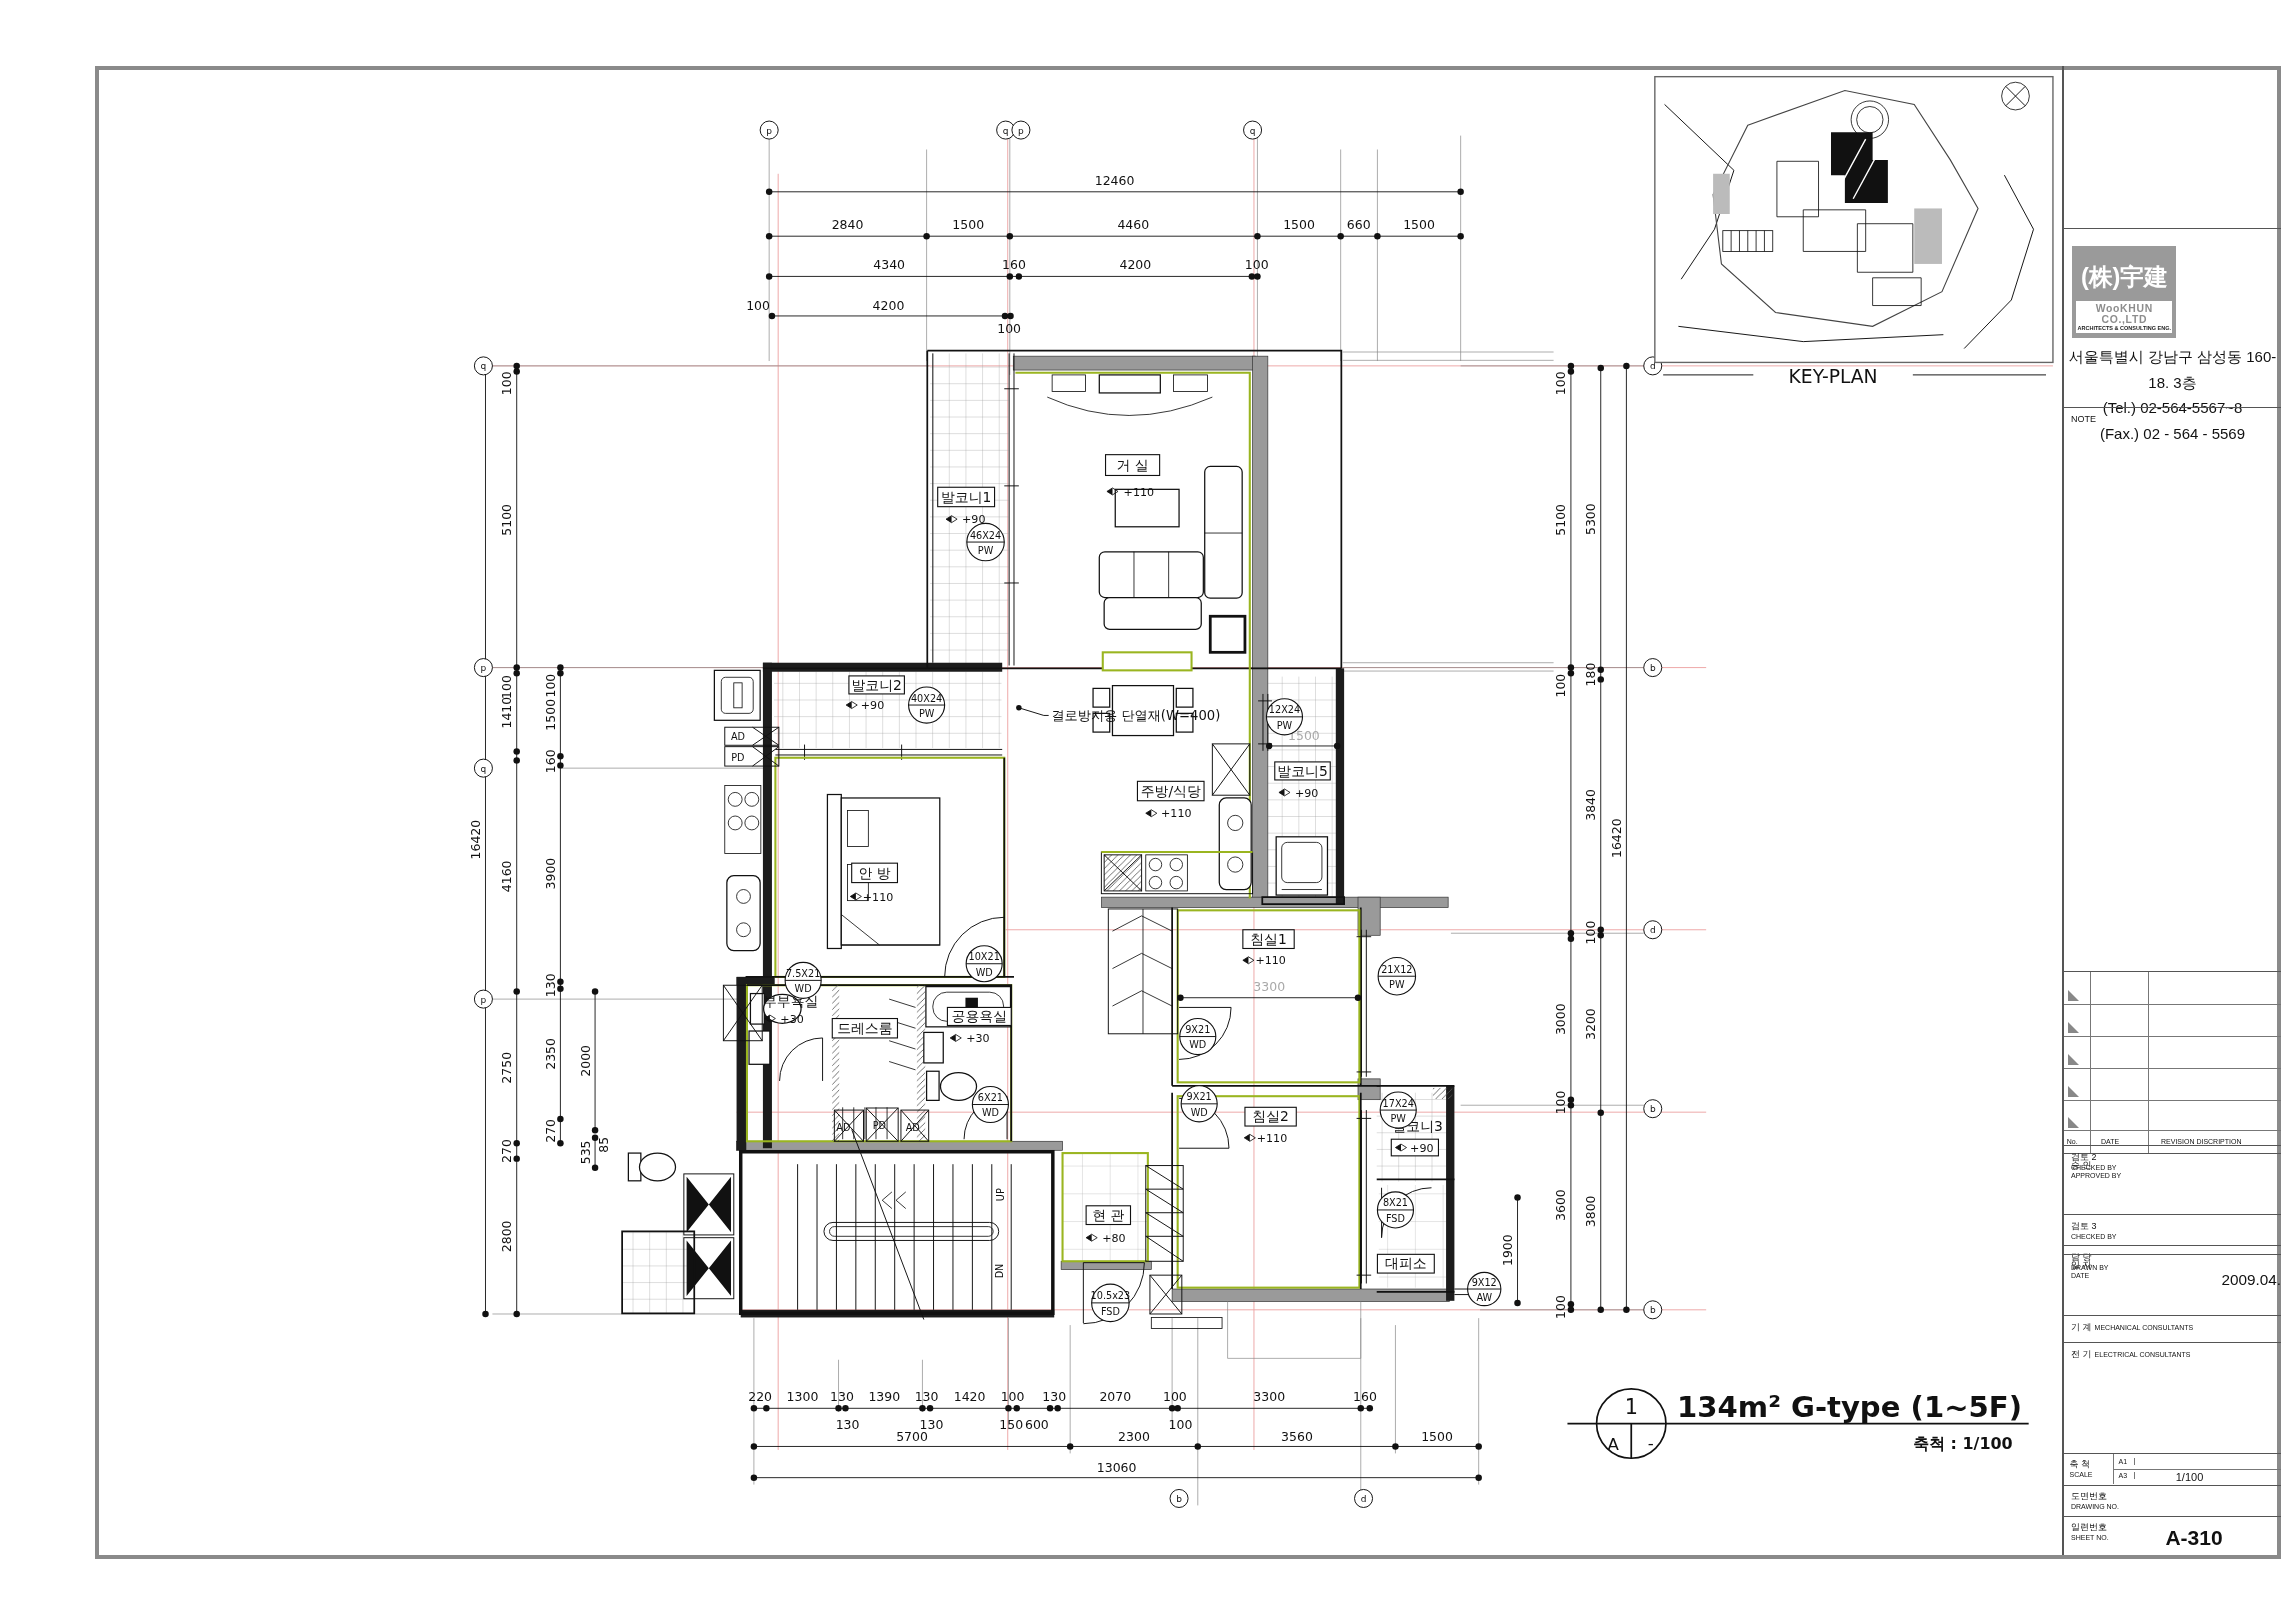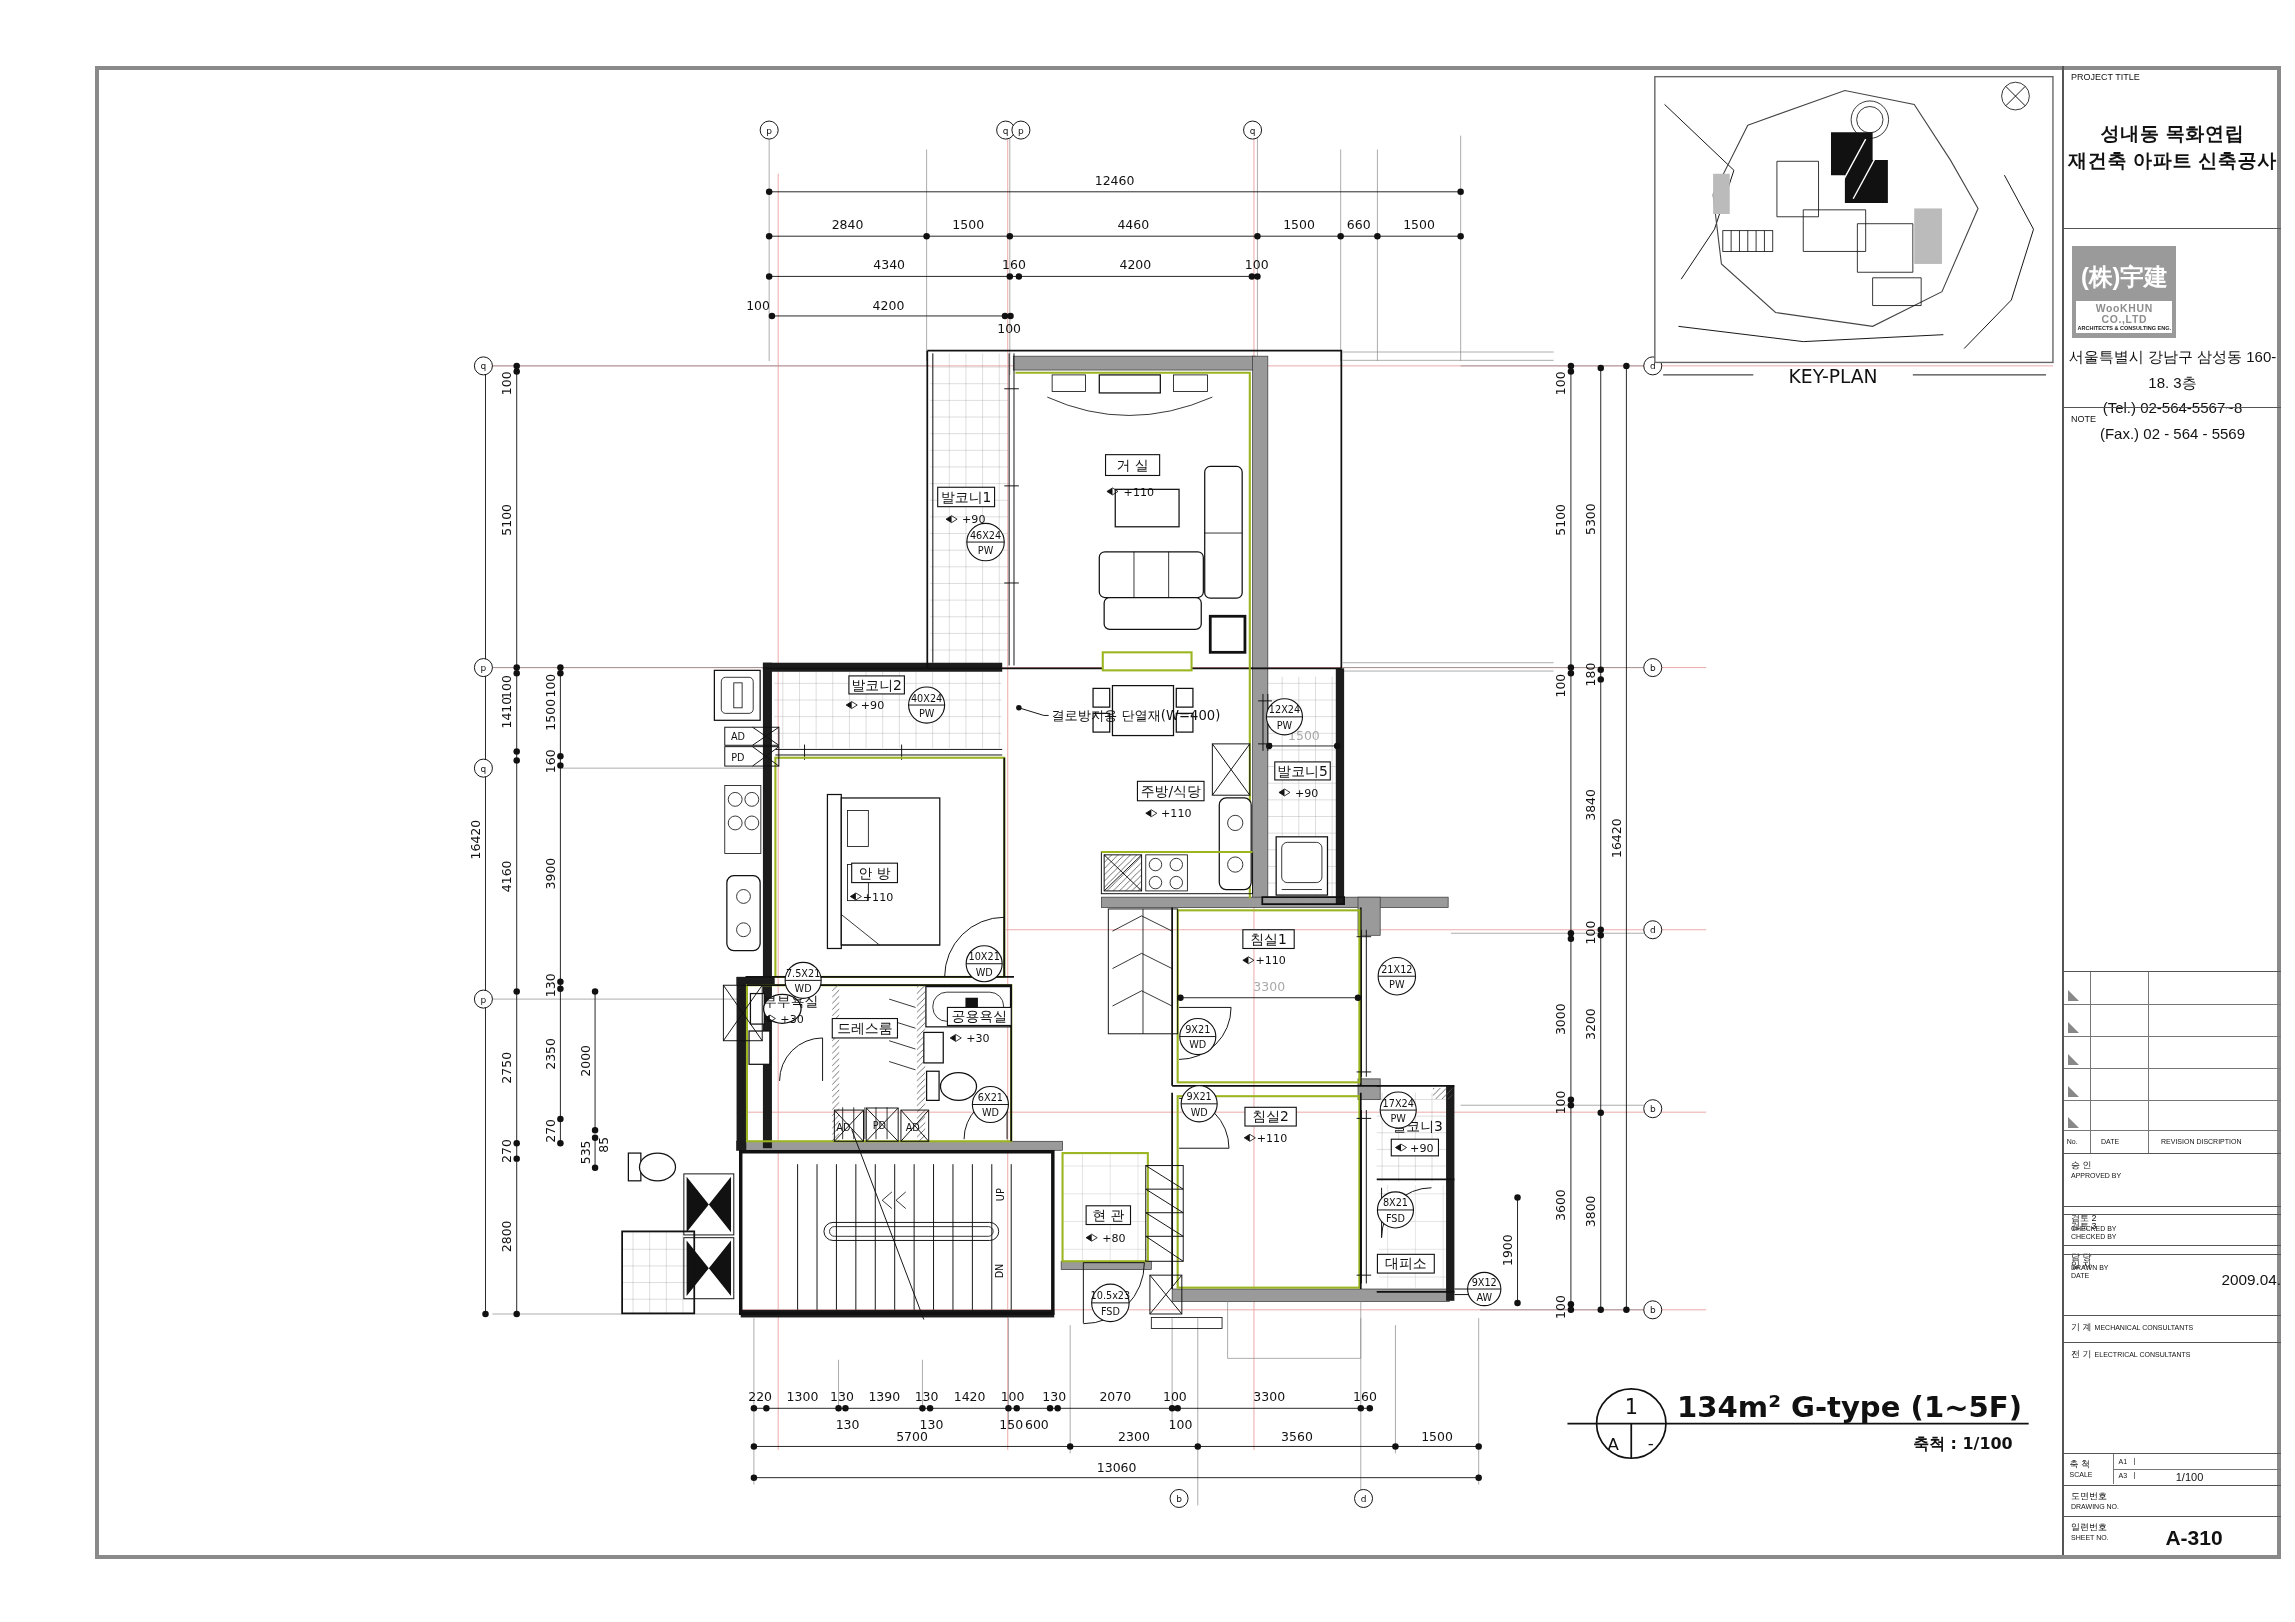--- a/index.html
+++ b/index.html
@@ -571,27 +571,20 @@
   <path class="wl" d="M2260 2052H2925M2352 2052V2102"></path>
   <text x="2352" y="2038" font-size="30" text-anchor="middle" fill="#111">1</text>
   <text x="2326" y="2090" font-size="24" text-anchor="middle" fill="#111">A</text>
   <text x="2380" y="2088" font-size="24" text-anchor="middle" fill="#111">-</text>
   <text x="2418" y="2042" font-size="42" font-weight="bold" fill="#111">134m² G-type (1~5F)</text>
   <text x="2902" y="2088" font-size="23" font-weight="bold" text-anchor="end" fill="#111">축척 : 1/100</text>
 </g>
 </svg>
 
 <div id="tb">
-  <div class="sec" style="top:0;height:162px;border-top:none">
-    <div class="sl">PROJECT TITLE</div>
-    <div class="pjt" style="margin-top:38px">
-      <div>성내동 목화연립</div>
-      <div>재건축 아파트 신축공사</div>
-    </div>
-  </div>
   <div class="sec" style="top:162px;height:180px">
     <div class="logo">
       <div class="logoK">(株)宇建</div>
       <div class="logoW">
         <div class="logoN">WooKHUN CO.,LTD</div>
         <div class="logoS">ARCHITECTS &amp; CONSULTING ENG.</div>
       </div>
     </div>
     <div class="addr" style="margin-top:115px">
       <div>서울특별시 강남구 삼성동 160-18. 3층</div>
@@ -640,21 +633,21 @@
       <div class="rcell" style="left:26px;width:58px">
             <div class="sl2" style="padding:7px 0 0 11px">DATE</div>
           </div>
       <div class="sl2" style="position:absolute;left:97px;top:7px">REVISION DISCRIPTION</div>
     </div>
   </div>
   <div class="sec" style="top:1087px;height:30px">
     <div style="padding:3.5px 0 0 7px"><span class="kr">승 인</span></div>
     <div class="en" style="padding-left:7px">APPROVED BY</div>
   </div>
-  <div class="sec" style="top:1140px;height:31px">
+  <div class="sec" style="top:1079px;height:31px">
     <div style="padding:3.5px 0 0 7px"><span class="kr">검토 2</span></div>
     <div class="en" style="padding-left:7px">CHECKED BY</div>
   </div>
   <div class="sec" style="top:1148px;height:31px">
     <div style="padding:3.5px 0 0 7px"><span class="kr">검토 3</span></div>
     <div class="en" style="padding-left:7px">CHECKED BY</div>
   </div>
   <div class="sec" style="top:1179px;height:31px">
     <div style="padding:3.5px 0 0 7px"><span class="kr">담 당</span></div>
     <div class="en" style="padding-left:7px">DRAWN BY</div>

